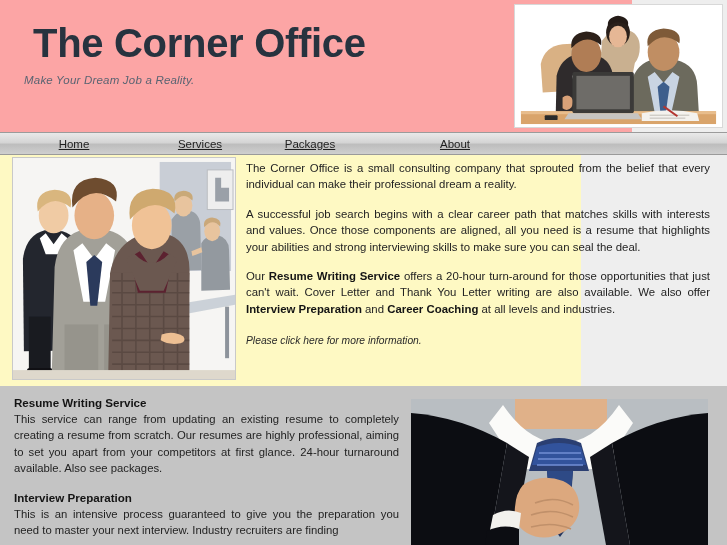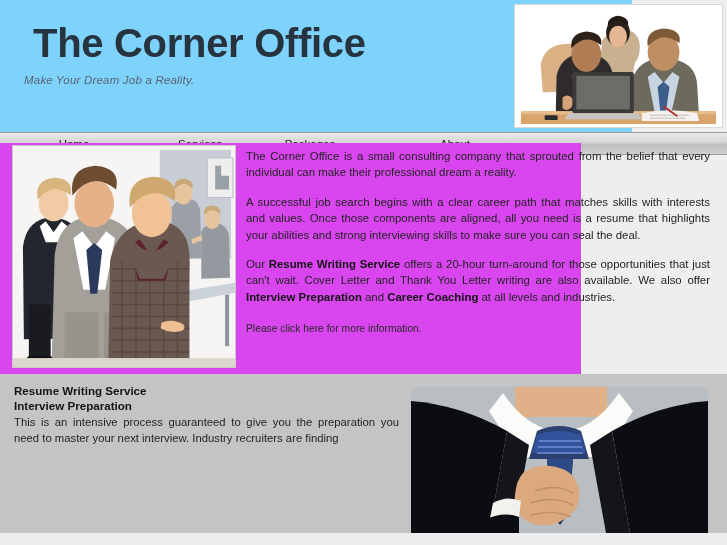--- a/index.html
+++ b/index.html
@@ -16,21 +16,21 @@
     width: 727px; height: 545px;
     background: #eeeeee;
     overflow: hidden;
   }
 
   
   #header {
     position: absolute;
     left: 0; top: 0;
     width: 632px; height: 132px;
-    background: #7dd3fc;
+    background: #fca5a5;
   }
   #site-title {
     position: absolute;
     left: 33px; top: 21px;
     font-size: 40px;
     font-weight: bold;
     color: #27333f;
     letter-spacing: -0.3px;
     line-height: 44px;
     white-space: nowrap;
@@ -81,23 +81,23 @@
   }
   #nav li:nth-child(1) { left: 30px;  width: 88px; }
   #nav li:nth-child(2) { left: 155px; width: 90px; }
   #nav li:nth-child(3) { left: 264px; width: 92px; }
   #nav li:nth-child(4) { left: 410px; width: 90px; }
   #nav li:nth-child(5) { left: 535px; width: 90px; }
 
   
   #body-wrap {
     position: absolute;
-    left: 0; top: 143px;
+    left: 0; top: 155px;
     width: 581px; height: 390px;
-    background: #d946ef;
+    background: #fef9c3;
   }
 
   
   #top-band {
     position: absolute;
     left: 0; top: 0;
     width: 727px; height: 231px;
   }
 
   
@@ -121,20 +121,21 @@
     font-size: 11.4px;
     line-height: 16.4px;
     color: #232323;
     text-align: justify;
   }
   #intro p.fineprint {
     font-size: 10.3px;
     color: #2a2a2a;
     margin-top: 16px;
     text-align: left;
+    font-style: italic;
   }
   #intro strong { font-weight: bold; color: #141414; }
 
   
   #lower {
     position: absolute;
     left: 0; top: 231px;
     width: 727px; height: 159px;
     background: #c4c4c4;
   }
@@ -295,20 +296,21 @@
         <p>A successful job search begins with a clear career path that matches skills with interests and values. Once those components are aligned, all you need is a resume that highlights your abilities and strong interviewing skills to make sure you can seal the deal.</p>
         <p><span>Our </span><strong>Resume Writing Service</strong><span> offers a 20-hour turn-around for those opportunities that just can't wait. Cover Letter and Thank You Letter writing are also available. We also offer </span><strong>Interview Preparation</strong><span> and </span><strong>Career Coaching</strong><span> at all levels and industries.</span></p>
         <p class="fineprint">Please click here for more information.</p>
       </div>
     </div>
 
     <div id="lower">
 
       <div id="lower-text">
         <h3>Resume Writing Service</h3>
+        <p>This service can range from updating an existing resume to completely creating a resume from scratch. Our resumes are highly professional, aiming to set you apart from your competitors at first glance. 24-hour turnaround available. Also see packages.</p>
         <h3>Interview Preparation</h3>
         <p>This is an intensive process guaranteed to give you the preparation you need to master your next interview. Industry recruiters are finding</p>
       </div>
 
       <div id="tie-photo">
         <svg viewBox="0 0 297 146" preserveAspectRatio="none">
           <rect x="0" y="0" width="297" height="146" fill="#b9bec2"></rect>
 
           <path d="M104 0 q22 22 46 22 q24 0 46 -22 l0 30 -92 0z" fill="#e0b189"></path>
           <rect x="104" y="0" width="92" height="26" fill="#e0b189"></rect>

